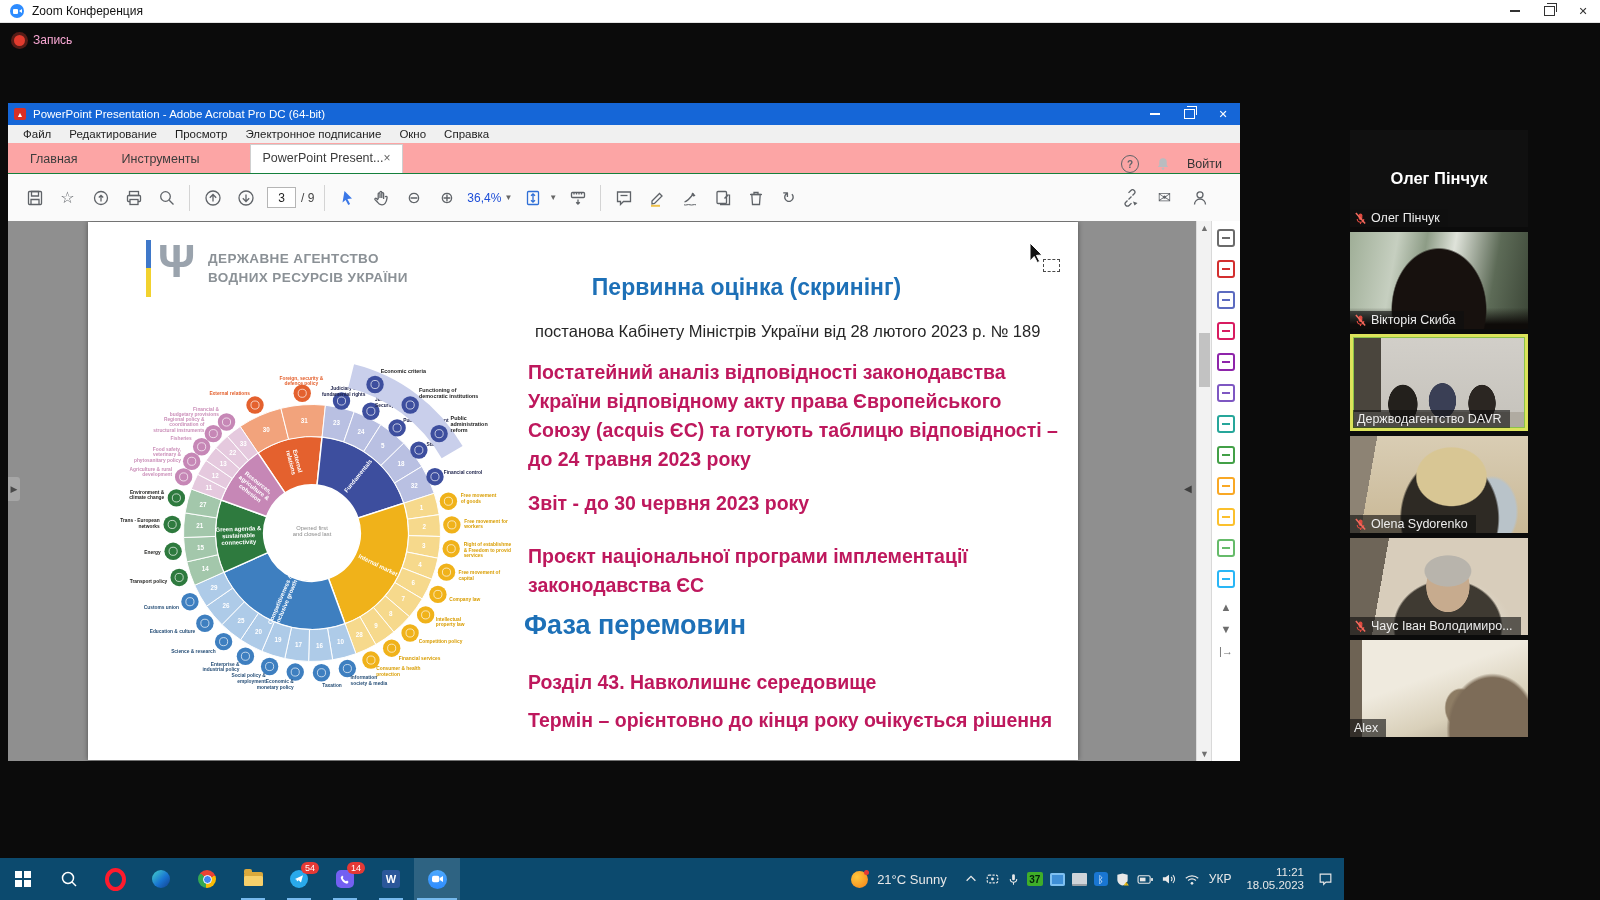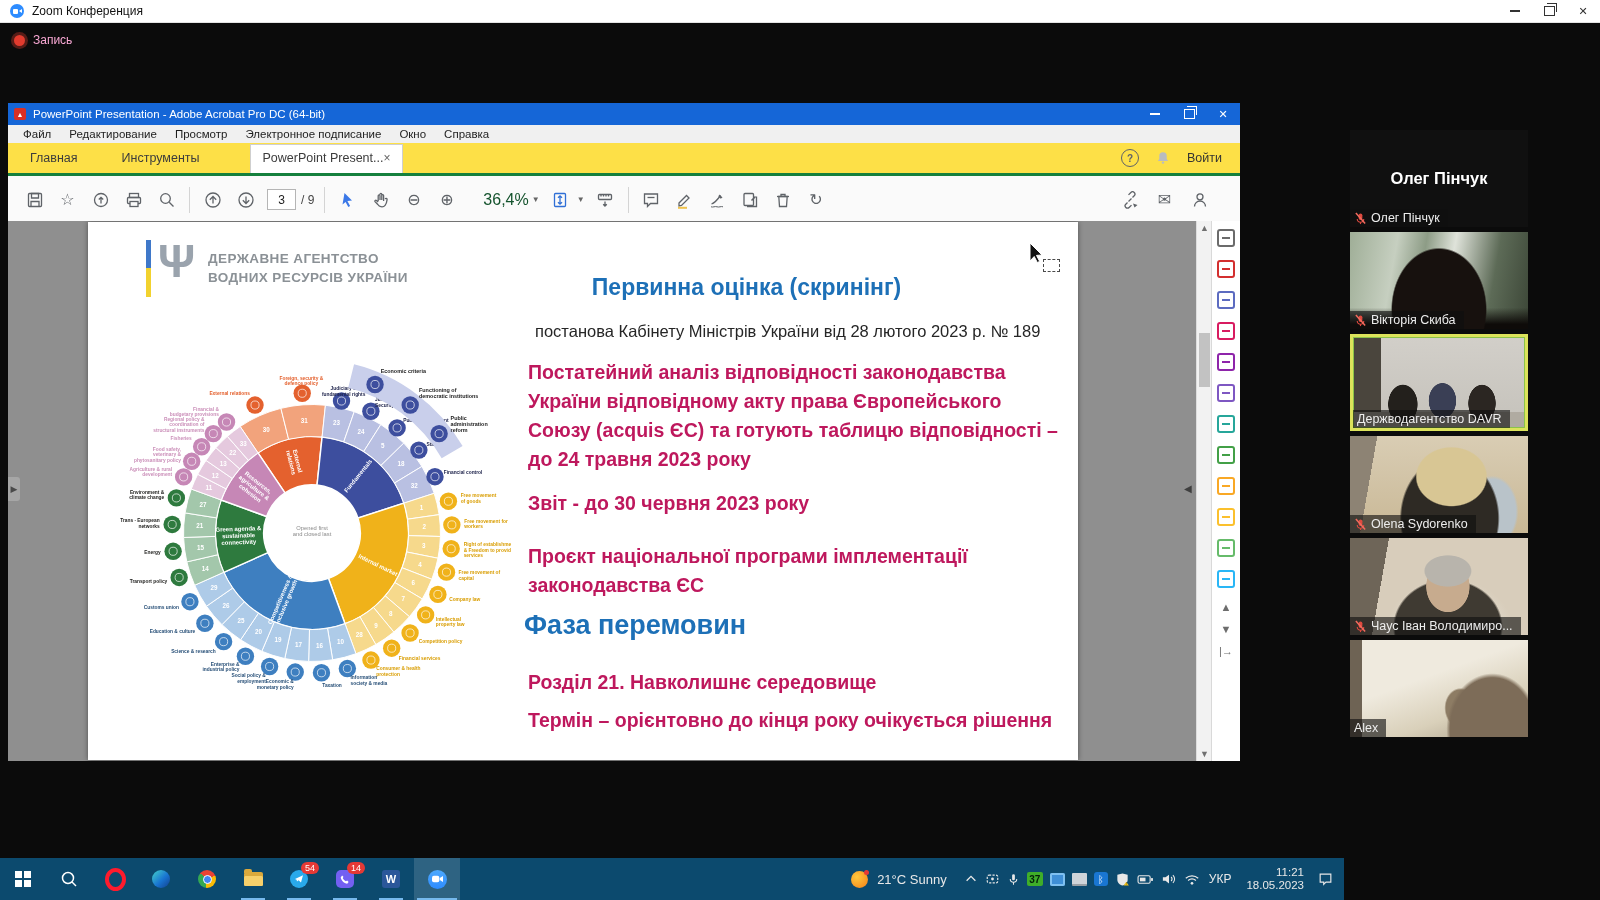--- a/index.html
+++ b/index.html
@@ -23,35 +23,35 @@
   
   .acrobat{left:8px;top:103px;width:1232px;height:658px;background:#f1f1f1}
   .ac-title{height:22px;background:#1566d7;display:flex;align-items:center;color:#fff;font-size:11.5px}
   .pdf-icon{width:12px;height:12px;border-radius:2px;background:#d93025;margin:0 7px 0 6px;display:flex;align-items:center;justify-content:center;color:#fff;font-size:7px;font-weight:bold}
   .ac-title .win-btn{color:#fff}
   .ac-title .min-line{background:#fff}
   .ac-title .restore-box{border-color:#fff;background:transparent}
   .ac-title .restore-box::before{border-color:#fff}
   .ac-menu{height:18px;background:#f0f0f0;display:flex;align-items:center;padding-left:6px}
   .menu-item{padding:0 9px;font-size:11.5px;color:#1d1d1d}
-  .ac-tabs{height:30px;background:#fde047;border-bottom:3px solid #15803d;display:flex;align-items:center}
+  .ac-tabs{height:30px;background:#fca5a5;border-bottom:1px solid #15803d;display:flex;align-items:flex-end}
   .tab{padding:6px 22px 7px;font-size:12.5px;color:#3c3c3c}
   .tab-doc{background:#fff;border:1px solid #cfcfcf;border-bottom:none;padding:6px 12px 8px;display:flex;gap:0;align-items:center;margin-left:28px}
   .tab-close{color:#666;font-size:12px}
   .tabs-right{margin-left:auto;display:flex;align-items:center;gap:16px;padding-right:18px}
   .help-circ{width:16px;height:16px;border:1.4px solid #5f6368;border-radius:50%;color:#5f6368;font-size:10px;display:flex;align-items:center;justify-content:center;font-weight:bold}
   .signin{font-size:12.5px;color:#333}
   .ac-toolbar{height:47px;background:#fafafa;border-bottom:1px solid #cfcfcf;display:flex;align-items:center;padding:0 10px}
   .tbi{width:33px;height:30px;display:flex;align-items:center;justify-content:center}
   .tbi svg{stroke:#5f6368;fill:none;stroke-width:1.3}
   .tglyph{font-size:16px;color:#5f6368;line-height:1}
   .sep{width:1px;height:26px;background:#d4d4d4;margin:0 6px}
   .pagebox{width:27px;height:19px;border:1px solid #b5b5b5;background:#fff;font-size:12px;color:#222;display:flex;align-items:center;justify-content:center;margin:0 5px}
   .pagetotal{font-size:12px;color:#444;margin-right:4px}
-  .zoomval{font-size:16px;color:#14532d;margin:0 3px 0 20px}
+  .zoomval{font-size:12px;color:#1d4ed8;margin:0 3px 0 4px}
   .caret{font-size:8px;color:#666;margin-right:4px}
   .tb-right{margin-left:auto;display:flex;align-items:center;gap:2px;padding-right:14px}
   
   .doc-area{position:absolute;left:0;top:118px;width:1232px;height:540px;background:#8f8f8f;overflow:hidden}
   .page{position:absolute;left:80px;top:1px;width:990px;height:538px;background:#fff;box-shadow:0 0 5px rgba(0,0,0,.45)}
   .panel-arrow-left{position:absolute;left:0;top:256px;width:12px;height:24px;background:#a6a6a6;color:#4a4a4a;font-size:9px;display:flex;align-items:center;justify-content:center;border-radius:0 3px 3px 0}
   .collapse-arrow{position:absolute;left:1176px;top:262px;color:#3f3f3f;font-size:10px}
   .v-scroll{position:absolute;left:1188px;top:0;width:15px;height:540px;background:#f2f2f2;border-left:1px solid #ddd}
   .v-scroll .arr{position:absolute;left:0;width:15px;text-align:center;color:#707070;font-size:9px}
   .v-thumb{position:absolute;left:2px;top:112px;width:11px;height:54px;background:#c2c2c2}
@@ -327,21 +327,21 @@
       <div class="agency">
         <div>ДЕРЖАВНЕ АГЕНТСТВО</div>
         <div>ВОДНИХ РЕСУРСІВ УКРАЇНИ</div>
       </div>
       <div class="sl-title">Первинна оцінка (скринінг)</div>
       <div class="sl-sub">постанова Кабінету Міністрів України від 28 лютого 2023 р. № 189</div>
       <div class="sl-para" style="left:440px;top:136px;width:532px">Постатейний аналіз відповідності законодавства України відповідному акту права Європейського Союзу (acquis ЄС) та готують таблицю відповідності – до 24 травня 2023 року</div>
       <div class="sl-para" style="left:440px;top:267px;width:540px">Звіт  - до 30 червня 2023 року</div>
       <div class="sl-para" style="left:440px;top:320px;width:470px">Проєкт національної програми імплементації законодавства ЄС</div>
       <div class="sl-h2">Фаза перемовин</div>
-      <div class="sl-para" style="left:440px;top:446px;width:560px">Розділ 21. Навколишнє середовище</div>
+      <div class="sl-para" style="left:440px;top:446px;width:560px">Розділ 43. Навколишнє середовище</div>
       <div class="sl-para" style="left:440px;top:484px;width:580px">Термін – орієнтовно до кінця року очікується рішення</div>
       <div class="wheel-box">
         <svg id="wheel-svg" width="398" height="398" viewBox="-206 -206 412 412">
             <path d="M-55.91929034707467 -82.90375725550417A100 100 0 0 1 10.452846326765346 -99.45218953682733L5.226423163382673 -49.72609476841367A50 50 0 0 0 -27.959645173537336 -41.45187862775209Z" fill="#e4612e" stroke="#fff" stroke-width="1.5"></path>
             <path d="M-74.37265616160931 -110.26199714982054A133 133 0 0 1 -32.175612114755815 -129.04933159470752L-24.192189559966778 -97.02957262759965A100 100 0 0 0 -55.91929034707467 -82.90375725550417Z" fill="#f2a37c" stroke="#fff" stroke-width="1"></path>
             <text x="-47.3848189183307" y="-104.12804581536302" text-anchor="middle" font-size="6.5" font-weight="bold" fill="#fff">30</text>
             <circle cx="-58.976813245991" cy="-132.46409135817714" r="9" fill="#e4612e"></circle>
             <circle cx="-58.976813245991" cy="-132.46409135817714" r="4.2" fill="none" stroke="rgba(255,255,255,.7)" stroke-width="1"></circle>
             <text text-anchor="end" font-size="5" font-weight="bold" fill="#e4612e" font-family="Liberation Sans, sans-serif"><tspan x="-64.2643896059764" y="-142.84018230753097">External relations</tspan></text>
             <path d="M-32.175612114755815 -129.04933159470752A133 133 0 0 1 13.90228561459791 -132.27141208398035L10.452846326765346 -99.45218953682733A100 100 0 0 0 -24.192189559966778 -97.02957262759965Z" fill="#f2a37c" stroke="#fff" stroke-width="1"></path>

